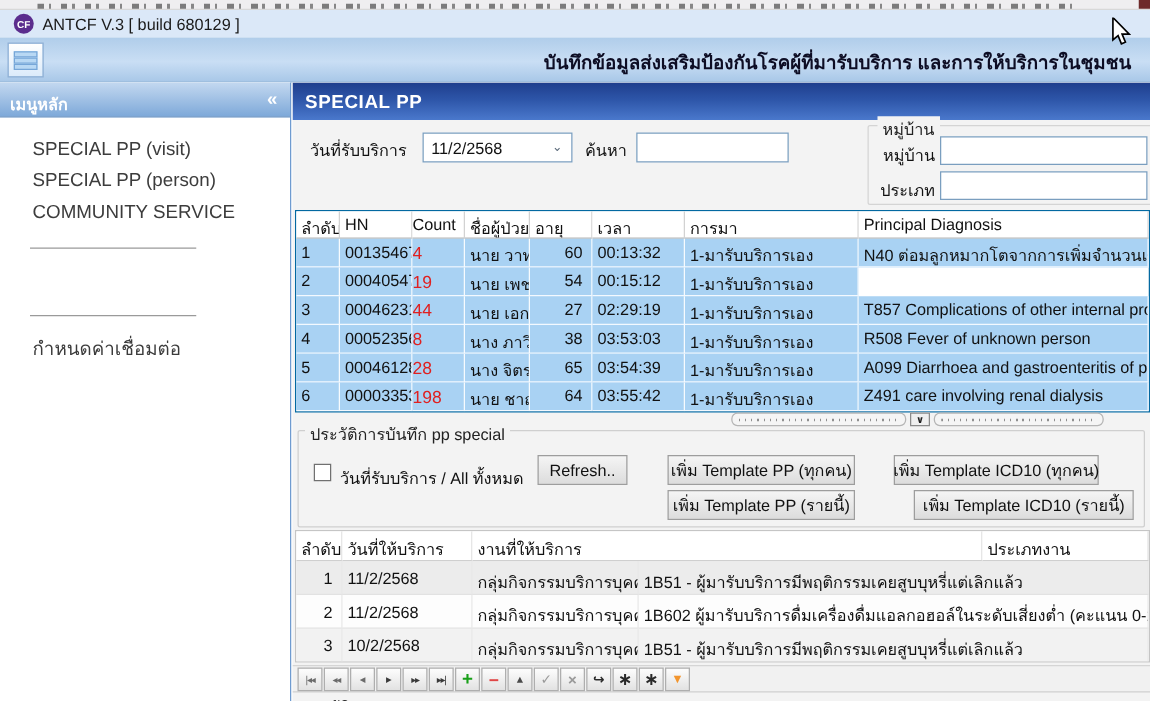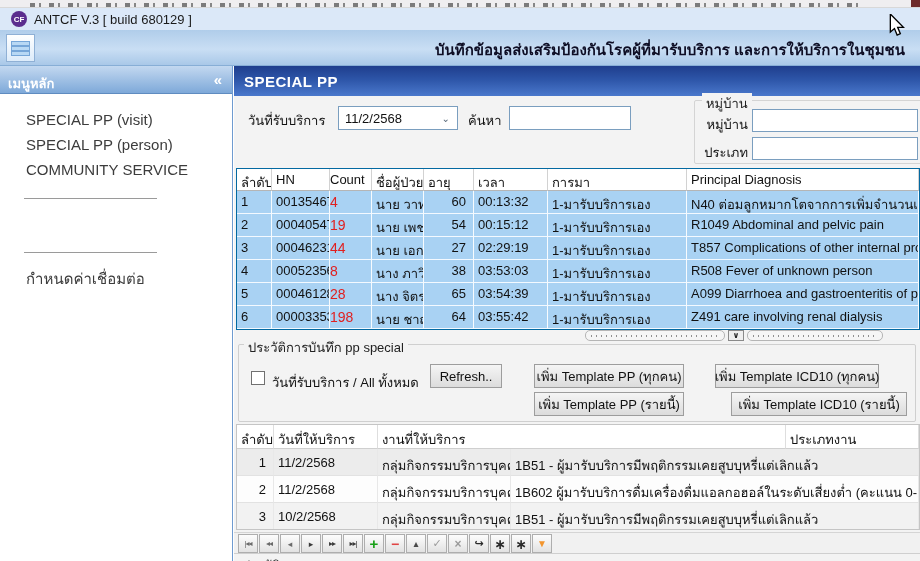--- a/index.html
+++ b/index.html
@@ -167,21 +167,20 @@
         <div class="gcell c7">N40 ต่อมลูกหมากโตจากการเพิ่มจำนวนเซล</div>
       </div>
       <div class="grow vg-row">
         <div class="gcell c0">2</div>
         <div class="gcell c1">00040547</div>
         <div class="gcell c2 count-red">19</div>
         <div class="gcell c3">นาย เพชร</div>
         <div class="gcell c4">54</div>
         <div class="gcell c5">00:15:12</div>
         <div class="gcell c6">1-มารับบริการเอง</div>
-        <div class="gcell c7">R1049 Abdominal and pelvic pain</div>
       </div>
       <div class="grow vg-row">
         <div class="gcell c0">3</div>
         <div class="gcell c1">00046231</div>
         <div class="gcell c2 count-red">44</div>
         <div class="gcell c3">นาย เอกชั</div>
         <div class="gcell c4">27</div>
         <div class="gcell c5">02:29:19</div>
         <div class="gcell c6">1-มารับบริการเอง</div>
         <div class="gcell c7">T857 Complications of other internal pro</div>

